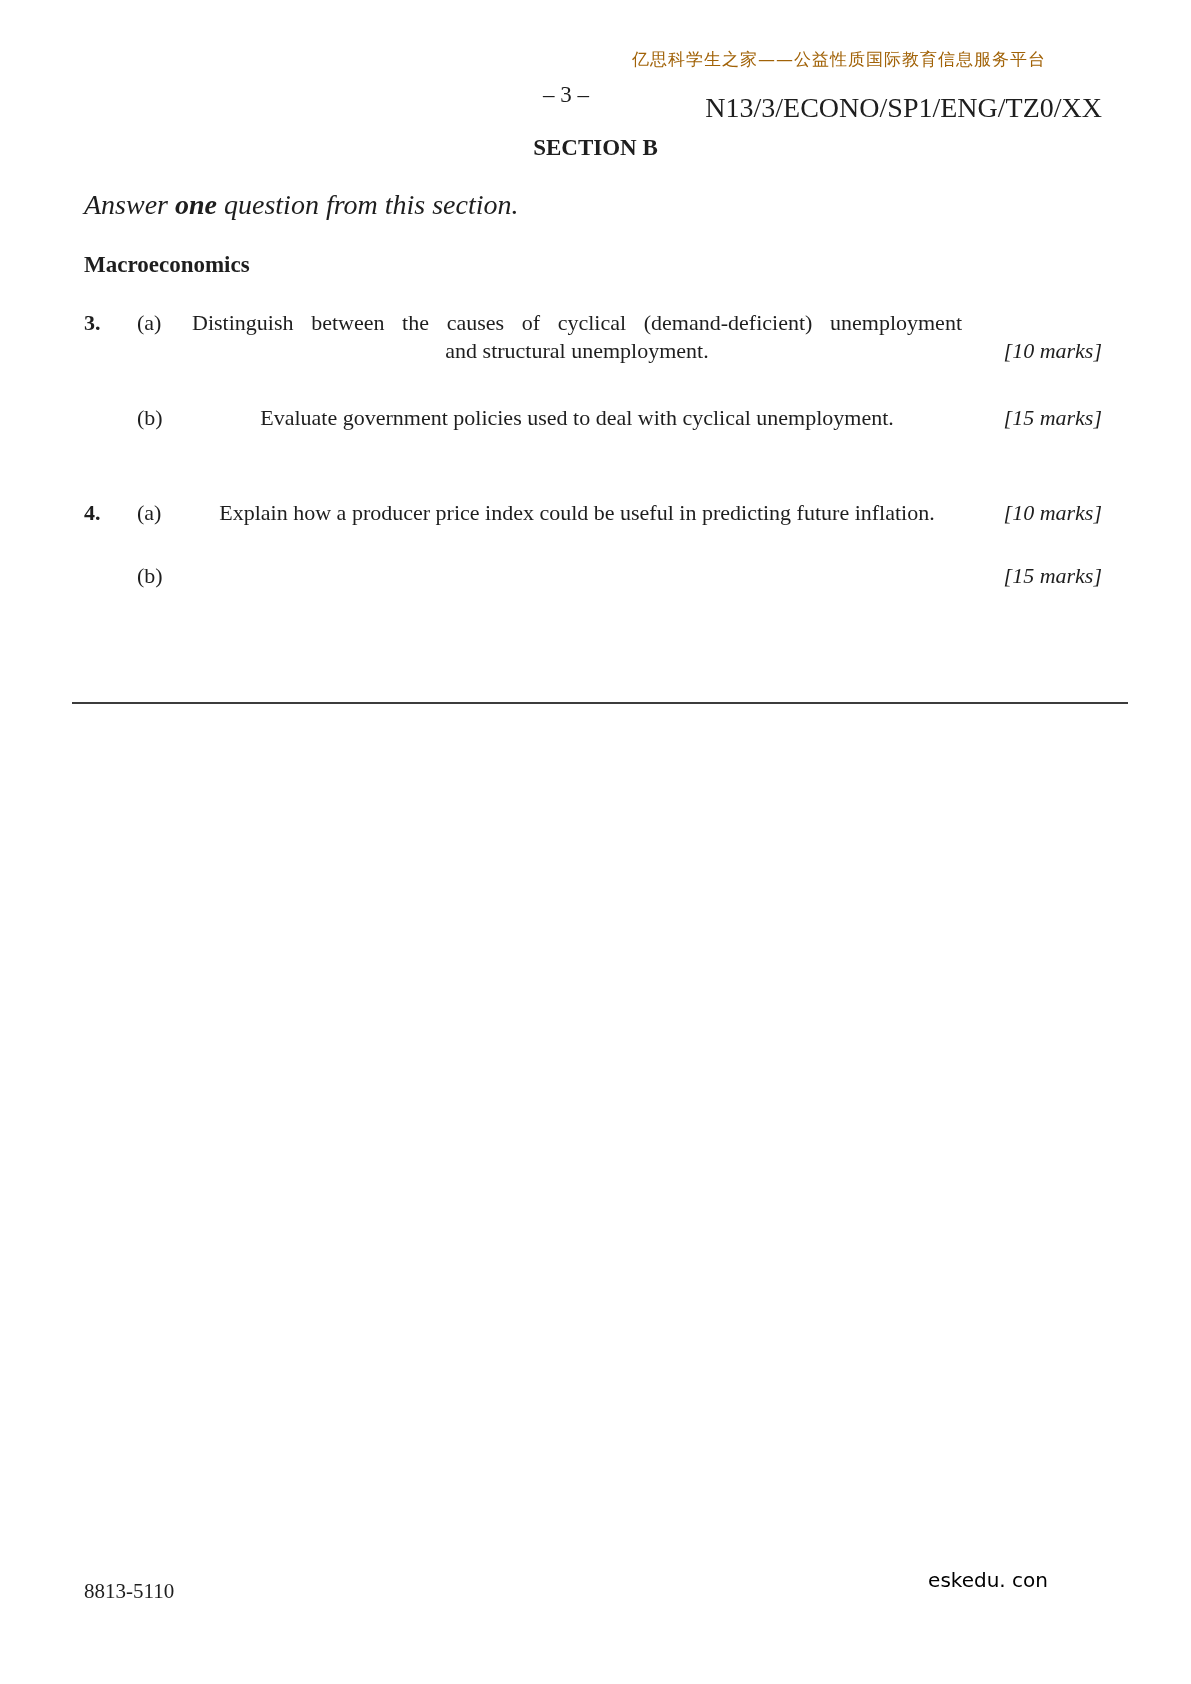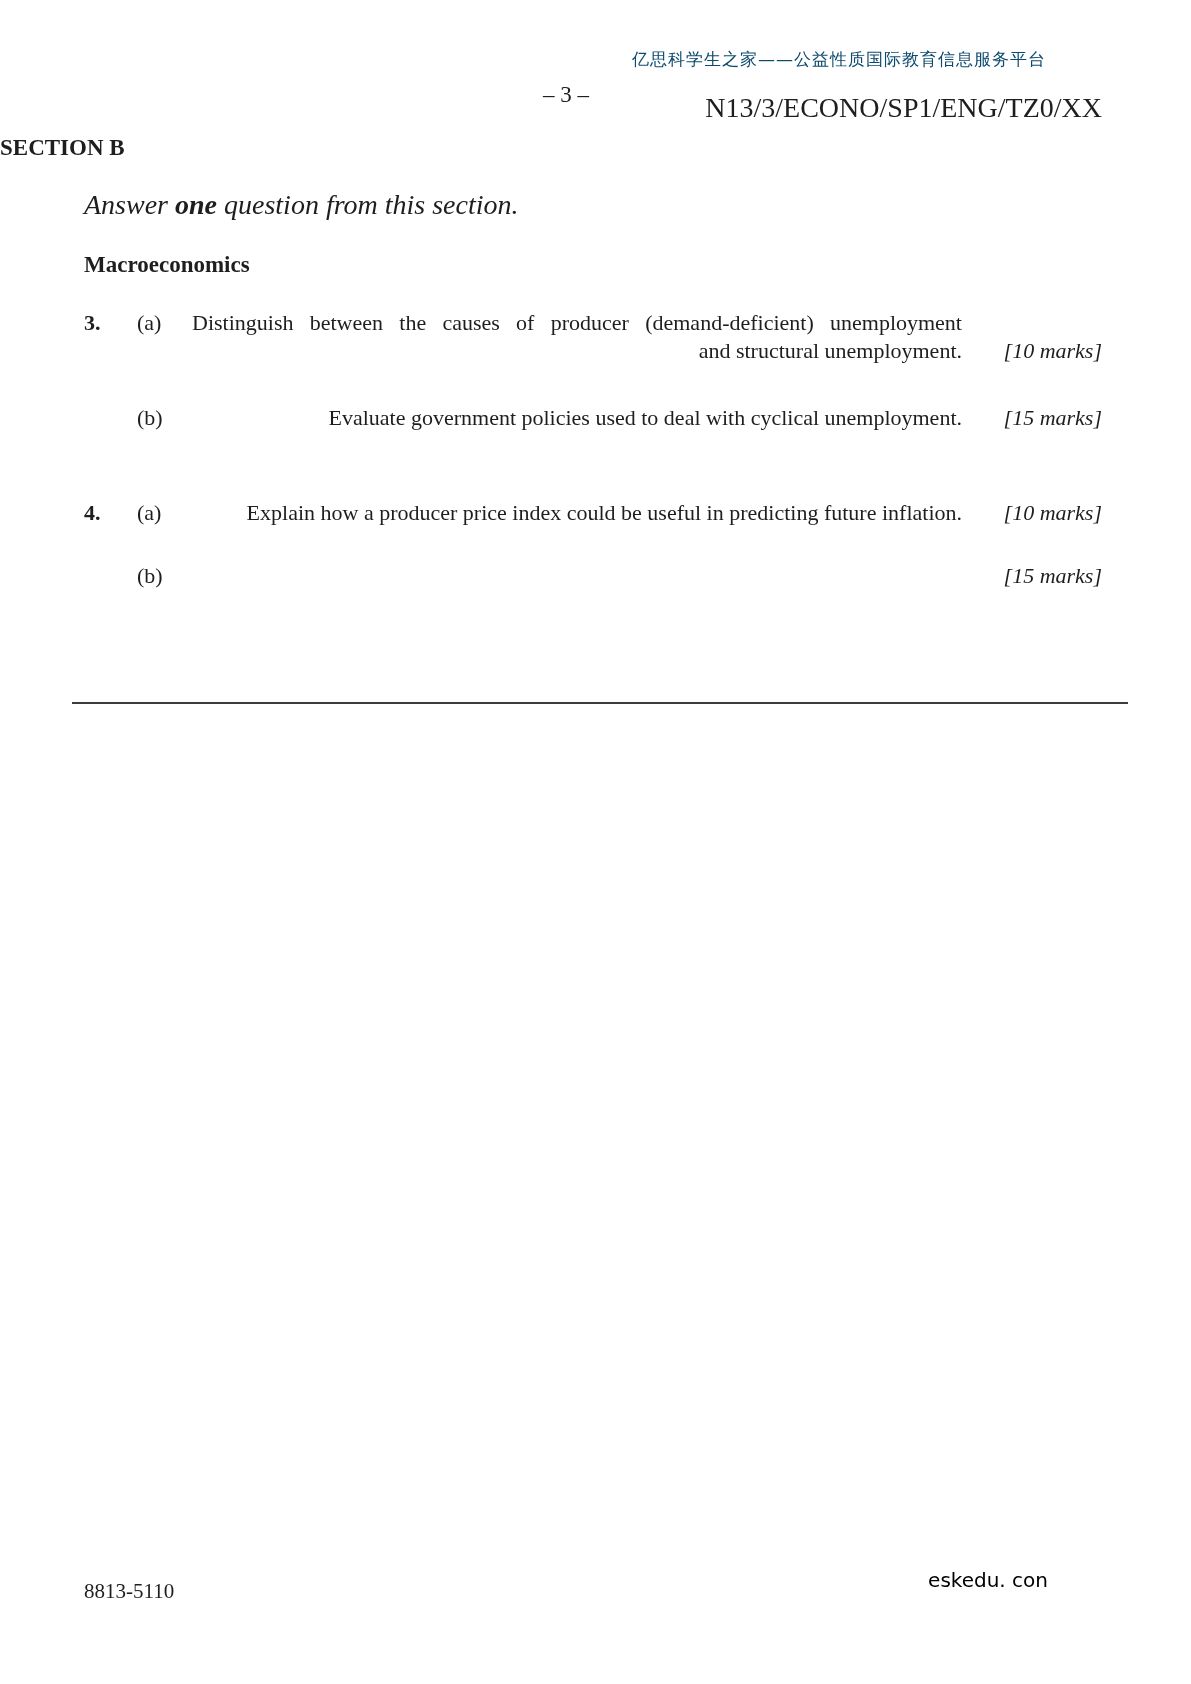--- a/index.html
+++ b/index.html
@@ -8,35 +8,35 @@
     width:1191px;height:1684px;
     background:#ffffff;
     font-family:"Liberation Serif", serif;
     color:#1e1e1e;
     overflow:hidden;
   }
   
   .wm-cn{
     position:absolute;top:49px;right:145px;
     font-family:"DejaVu Sans", sans-serif;
-    font-size:17px;line-height:20px;color:#0c4a6e;
+    font-size:17px;line-height:20px;color:#a16207;
     white-space:nowrap;letter-spacing:1px;
   }
   .page-num{
     position:absolute;top:82px;left:528px;width:76px;
     font-size:23px;text-align:center;white-space:nowrap;
   }
   .paper-code{
     position:absolute;top:92px;right:89px;
     font-size:28px;white-space:nowrap;
   }
   
   .section-title{
     position:absolute;top:135px;left:0;width:100%;
-    font-weight:bold;font-size:23px;
+    text-align:center;font-weight:bold;font-size:23px;
   }
   .instruction{
     position:absolute;top:189px;left:84px;
     font-size:28px;font-style:italic;white-space:nowrap;
   }
   .instruction .b{font-weight:bold;}
   .topic-heading{
     position:absolute;top:252px;left:84px;
     font-size:23px;font-weight:bold;white-space:nowrap;
   }
@@ -46,21 +46,21 @@
     display:flex;align-items:flex-start;
     font-size:22px;line-height:28px;
   }
   .row-3a{top:309px;}
   .row-3b{top:404px;}
   .row-4a{top:499px;}
   .row-4b{top:562px;}
   .col-num{width:53px;font-weight:bold;flex:0 0 auto;}
   .col-letter{width:55px;flex:0 0 auto;}
   .col-text{width:770px;flex:0 0 auto;}
-  .col-text .qline{text-align:right;}
+  .col-text .qline{text-align:center;}
   .col-text .qline.stretch{text-align:justify;text-align-last:justify;}
   .col-marks{
     flex:1 1 auto;text-align:right;font-style:italic;
     align-self:flex-end;white-space:nowrap;
   }
   
   .divider{
     position:absolute;top:702px;left:72px;width:1056px;height:2px;
     background:#3c3c3c;
   }
@@ -88,21 +88,21 @@
   <div class="section-title">SECTION B</div>
 
   <div class="instruction"><span>Answer</span> <span class="b">one</span> <span>question from this section.</span></div>
 
   <div class="topic-heading">Macroeconomics</div>
 
   <div class="qrow row-3a">
     <div class="col-num">3.</div>
     <div class="col-letter">(a)</div>
     <div class="col-text">
-        <div class="qline stretch">Distinguish between the causes of producer (demand-deficient) unemployment</div>
+        <div class="qline stretch">Distinguish between the causes of cyclical (demand-deficient) unemployment</div>
         <div class="qline">and structural unemployment.</div>
       </div>
     <div class="col-marks">[10 marks]</div>
   </div>
 
   <div class="qrow row-3b">
     <div class="col-num"></div>
     <div class="col-letter">(b)</div>
     <div class="col-text">
         <div class="qline">Evaluate government policies used to deal with cyclical unemployment.</div>

